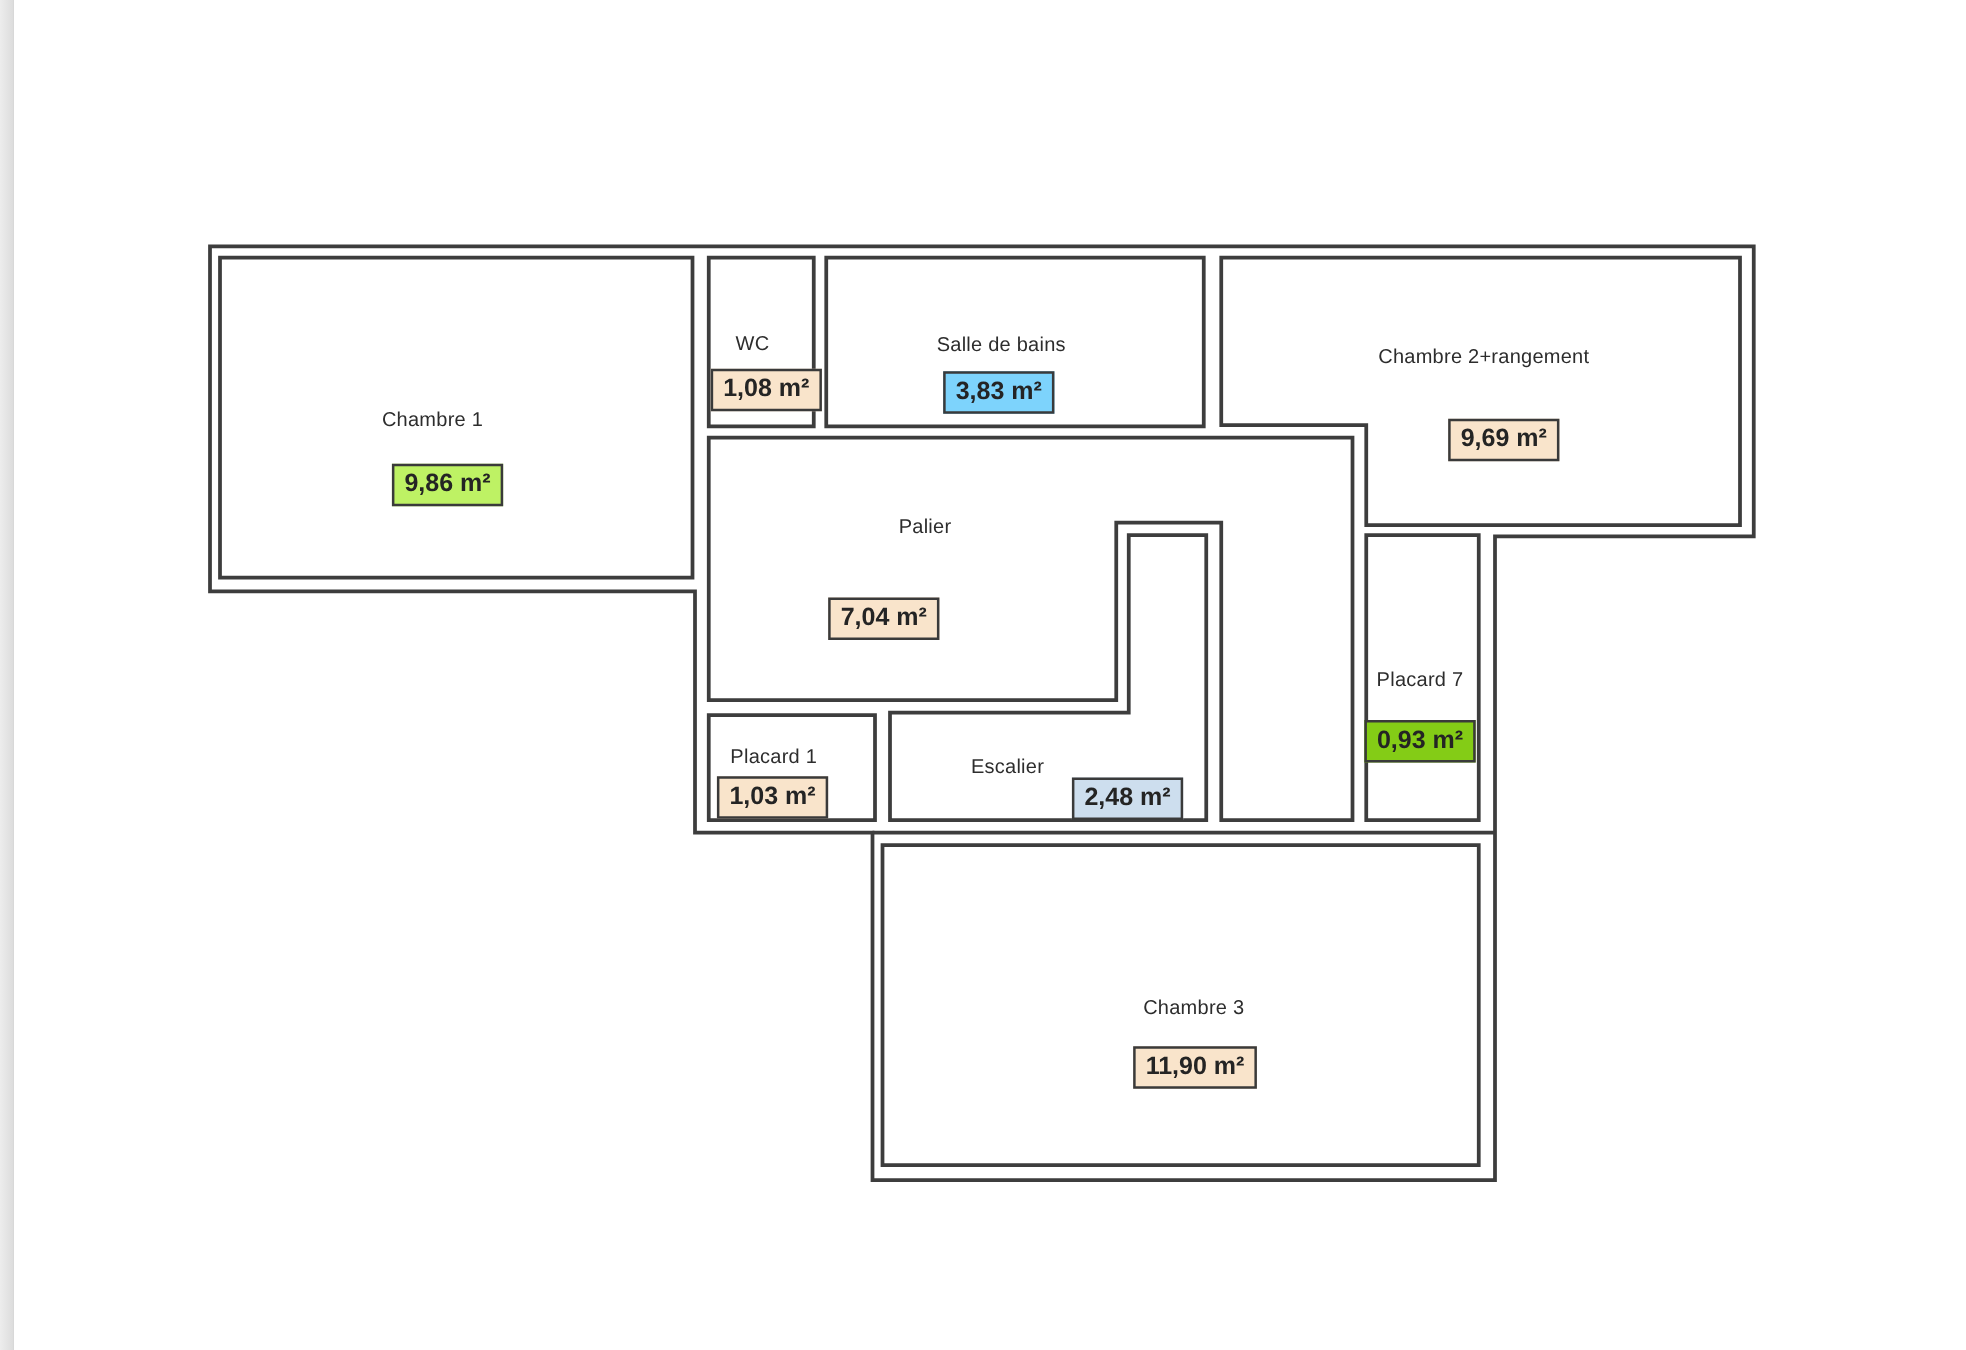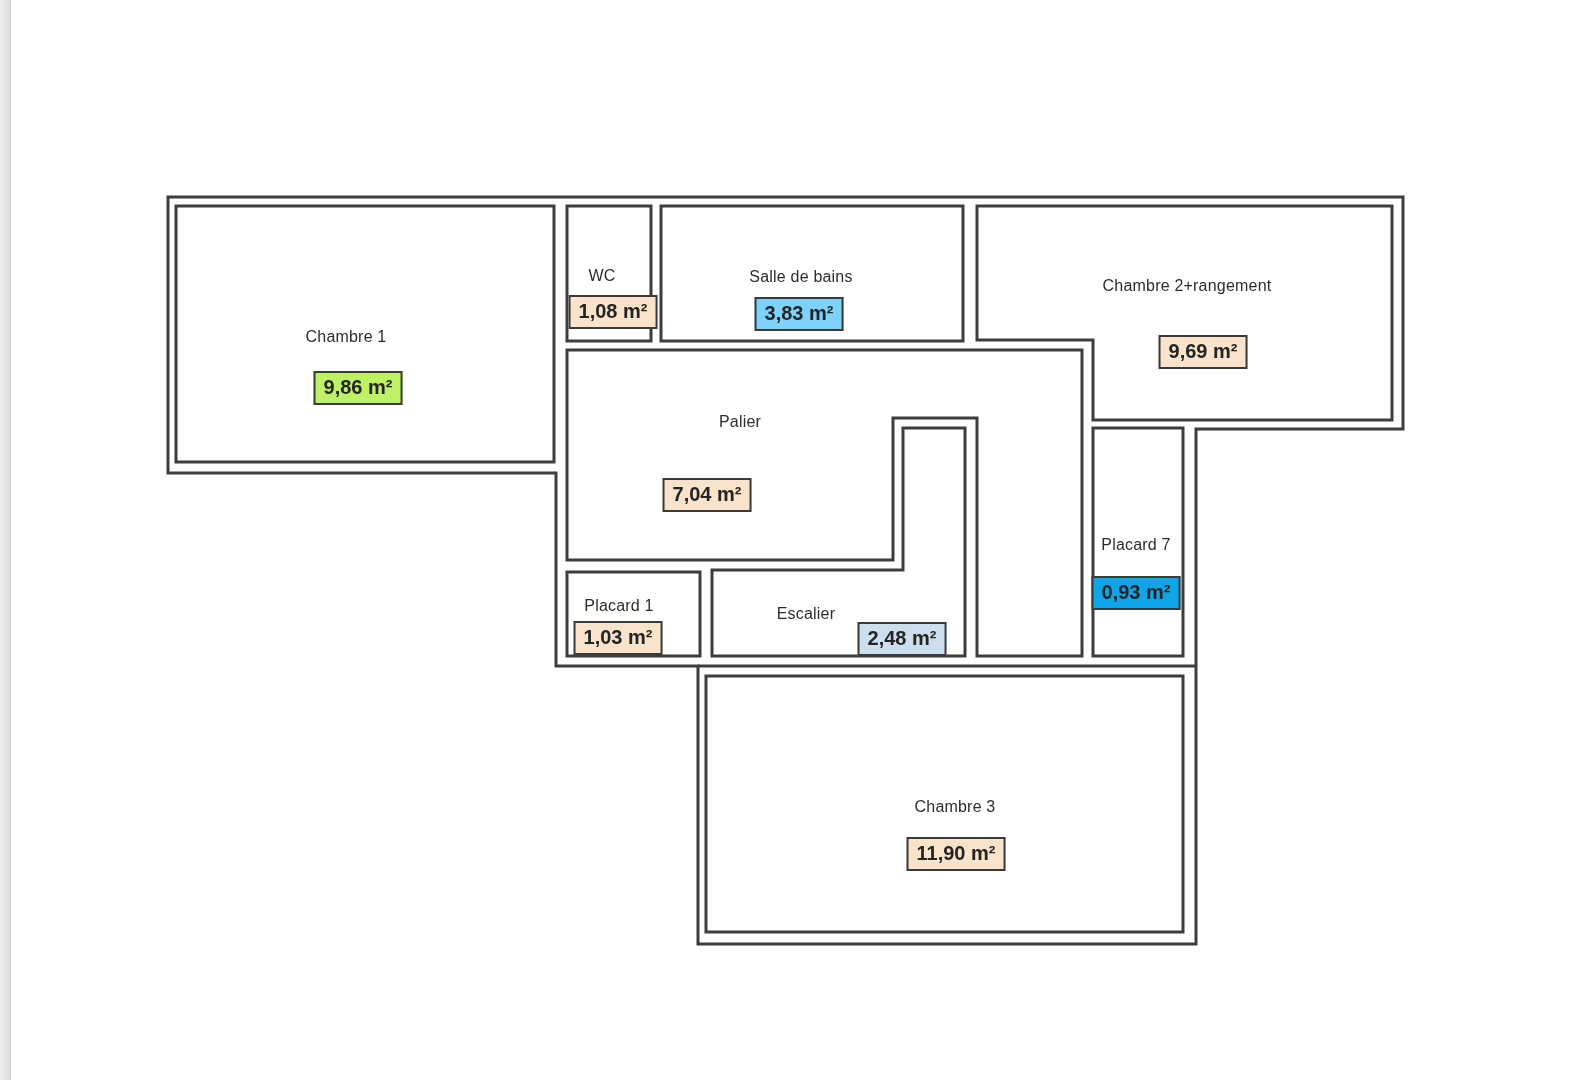--- a/index.html
+++ b/index.html
@@ -85,18 +85,18 @@
     <div class="room-label" style="left:701px; top:422px;margin-left:39px;">Palier</div>
     <div class="area-badge" style="left: 707px; top: 495px; background-color: rgb(249, 228, 203);">7,04 m²</div>
 
     <div class="room-label" style="left:619px; top:606px;">Placard 1</div>
     <div class="area-badge" style="left: 618px; top: 638px; background-color: rgb(249, 228, 203);">1,03 m²</div>
 
     <div class="room-label" style="left:806px; top:614px;">Escalier</div>
     <div class="area-badge" style="left: 902px; top: 639px; background-color: rgb(205, 222, 238);">2,48 m²</div>
 
     <div class="room-label" style="left:1136px; top:545px;">Placard 7</div>
-    <div class="area-badge" style="left: 1136px; top: 593px; background-color: #0ea5e9;">0,93 m²</div>
+    <div class="area-badge" style="left: 1136px; top: 593px; background-color: #84cc16;">0,93 m²</div>
 
     <div class="room-label" style="left:955px; top:807px;">Chambre 3</div>
     <div class="area-badge" style="left: 956px; top: 854px; background-color: rgb(249, 228, 203);">11,90 m²</div>
   </div>
 </div>
 
 </body></html>

